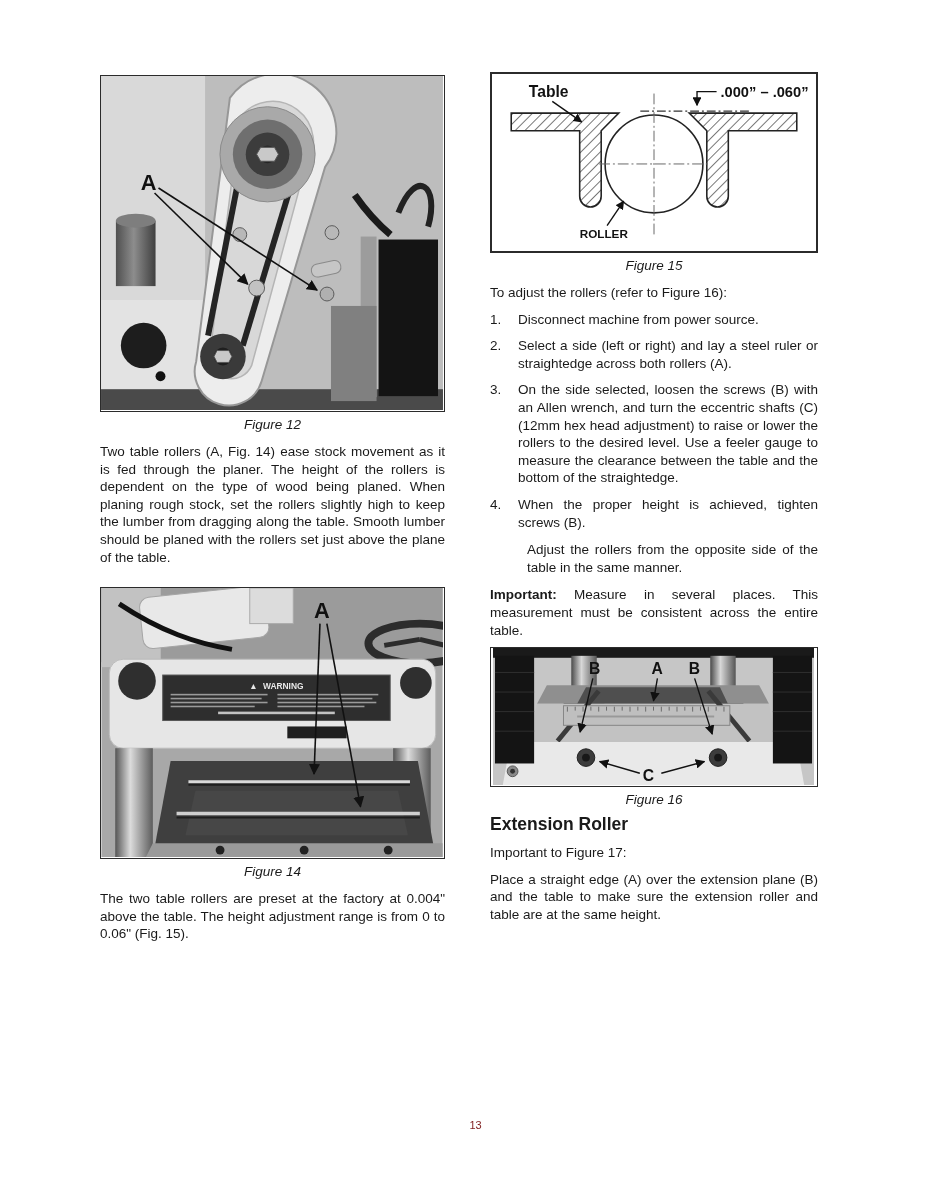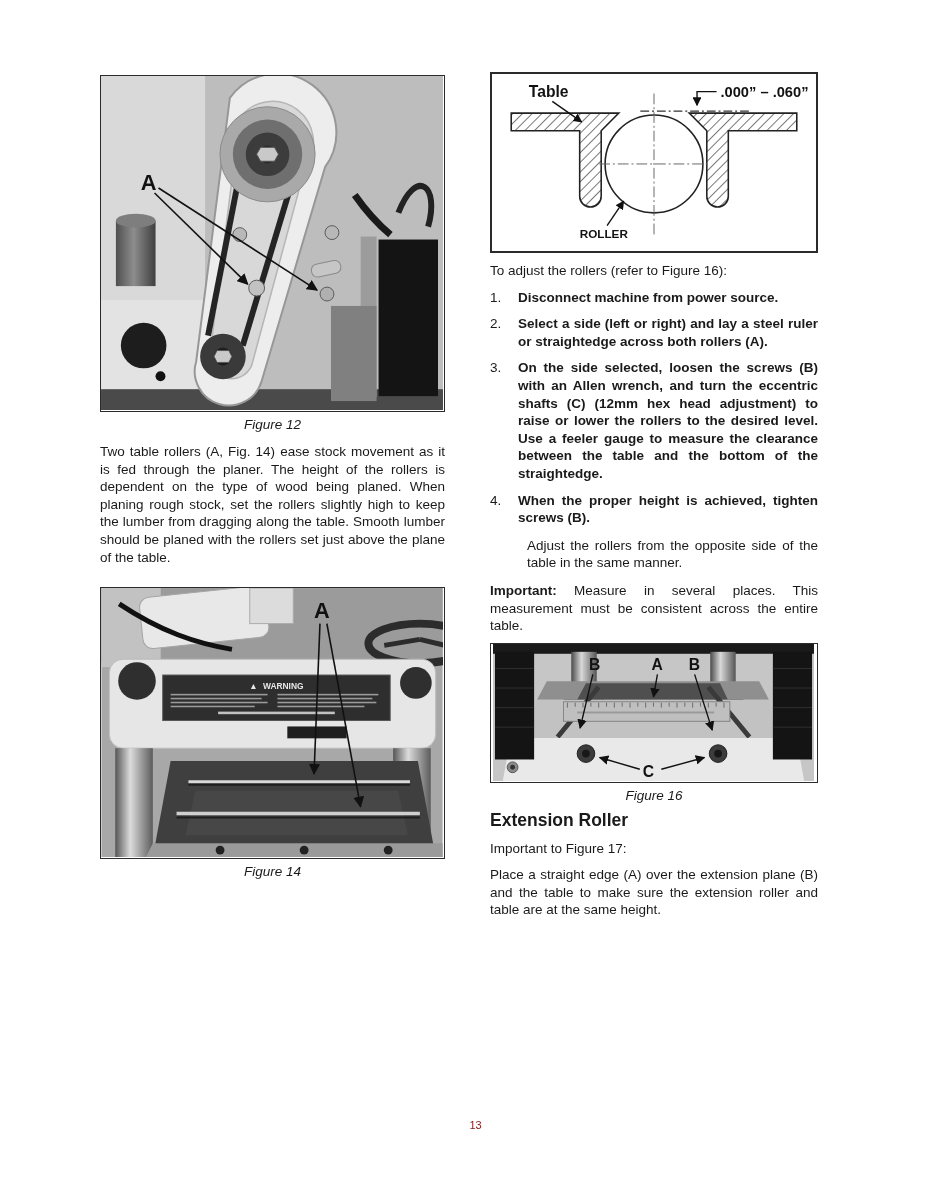--- a/index.html
+++ b/index.html
@@ -10,21 +10,21 @@
   #col-right{left:490px;top:72px;width:328px;}
   .fig-frame{border:1.6px solid #2b2b2b;box-sizing:border-box;overflow:hidden;background:#fff;}
   .fig-frame svg{display:block;}
   .caption{font-style:italic;font-size:13.5px;text-align:center;margin-top:5px;line-height:18px;}
   h2.sect{font-size:17.5px;font-weight:bold;margin:19px 0 0 0;line-height:21px;}
   p.body{font-size:13.5px;line-height:17.6px;text-align:justify;margin:9px 0 0 0;}
   .intro{margin-top:10px;}
   ol.steps{margin:0;padding:0;list-style:none;}
   ol.steps li{display:flex;margin-top:9px;font-size:13.5px;line-height:17.6px;}
   ol.steps .num{width:28px;flex:0 0 28px;}
-  ol.steps .stxt{flex:1;text-align:justify;font-weight:bold;}
+  ol.steps .stxt{flex:1;text-align:justify;}
   .imp b{font-weight:bold;}
   #page-number{position:absolute;left:12px;top:1119px;width:100%;text-align:center;
                font-size:11px;color:#7f1d1d;}
   .figwrap{margin-top:8px;}
   .cap-mt{margin-top:4px;}
   svg text{font-family:"Liberation Sans", sans-serif;}
 </style>
 </head>
 <body>
 
@@ -155,20 +155,21 @@
           <circle cx="205" cy="265" r="4.5" fill="#222"></circle>
           <circle cx="290" cy="265" r="4.5" fill="#222"></circle>
 
         <text x="215" y="30" font-size="22" font-weight="bold" fill="#111">A</text>
         <line x1="221" y1="36" x2="215" y2="188" stroke="#111" stroke-width="1.6" marker-end="url(#ah14)"></line>
         <line x1="228" y1="36" x2="262" y2="221" stroke="#111" stroke-width="1.6" marker-end="url(#ah14)"></line>
       </svg>
     </div>
     <div class="caption cap-mt">Figure 14</div>
 
+    <p class="body">The two table rollers are preset at the factory at 0.004" above the table. The height adjustment range is from 0 to 0.06" (Fig. 15).</p>
   </div>
 
   <div class="col" id="col-right">
 
     <div class="fig-frame" style="width:328px;height:181px;border-width:2px;">
       <svg width="324" height="177" viewBox="0 0 328 181">
         <defs>
           <pattern id="hatch15" patternUnits="userSpaceOnUse" width="7" height="7" patternTransform="rotate(45)">
             <line x1="0" y1="0" x2="0" y2="7" stroke="#2b2b2b" stroke-width="1.3"></line>
           </pattern>
@@ -191,20 +192,21 @@
         <polyline points="228,18 208,18 208,32" fill="none" stroke="#111" stroke-width="1.4" marker-end="url(#ah15)"></polyline>
         <text x="232" y="24" font-size="15" font-weight="bold" fill="#111">.000” – .060”</text>
 
         <text x="36" y="24" font-size="16" font-weight="bold" fill="#111">Table</text>
         <line x1="60" y1="28" x2="90" y2="49" stroke="#111" stroke-width="1.4" marker-end="url(#ah15)"></line>
 
         <text x="88" y="168" font-size="12" font-weight="bold" fill="#111">ROLLER</text>
         <line x1="116" y1="155" x2="133" y2="130" stroke="#111" stroke-width="1.4" marker-end="url(#ah15)"></line>
       </svg>
     </div>
+    <div class="caption cap-mt">Figure 15</div>
 
     <p class="body intro">To adjust the rollers (refer to Figure 16):</p>
 
     <ol class="steps">
       <li>
         <span class="num">1.</span>
         <span class="stxt">Disconnect machine from power source.</span>
       </li>
       <li>
         <span class="num">2.</span>

